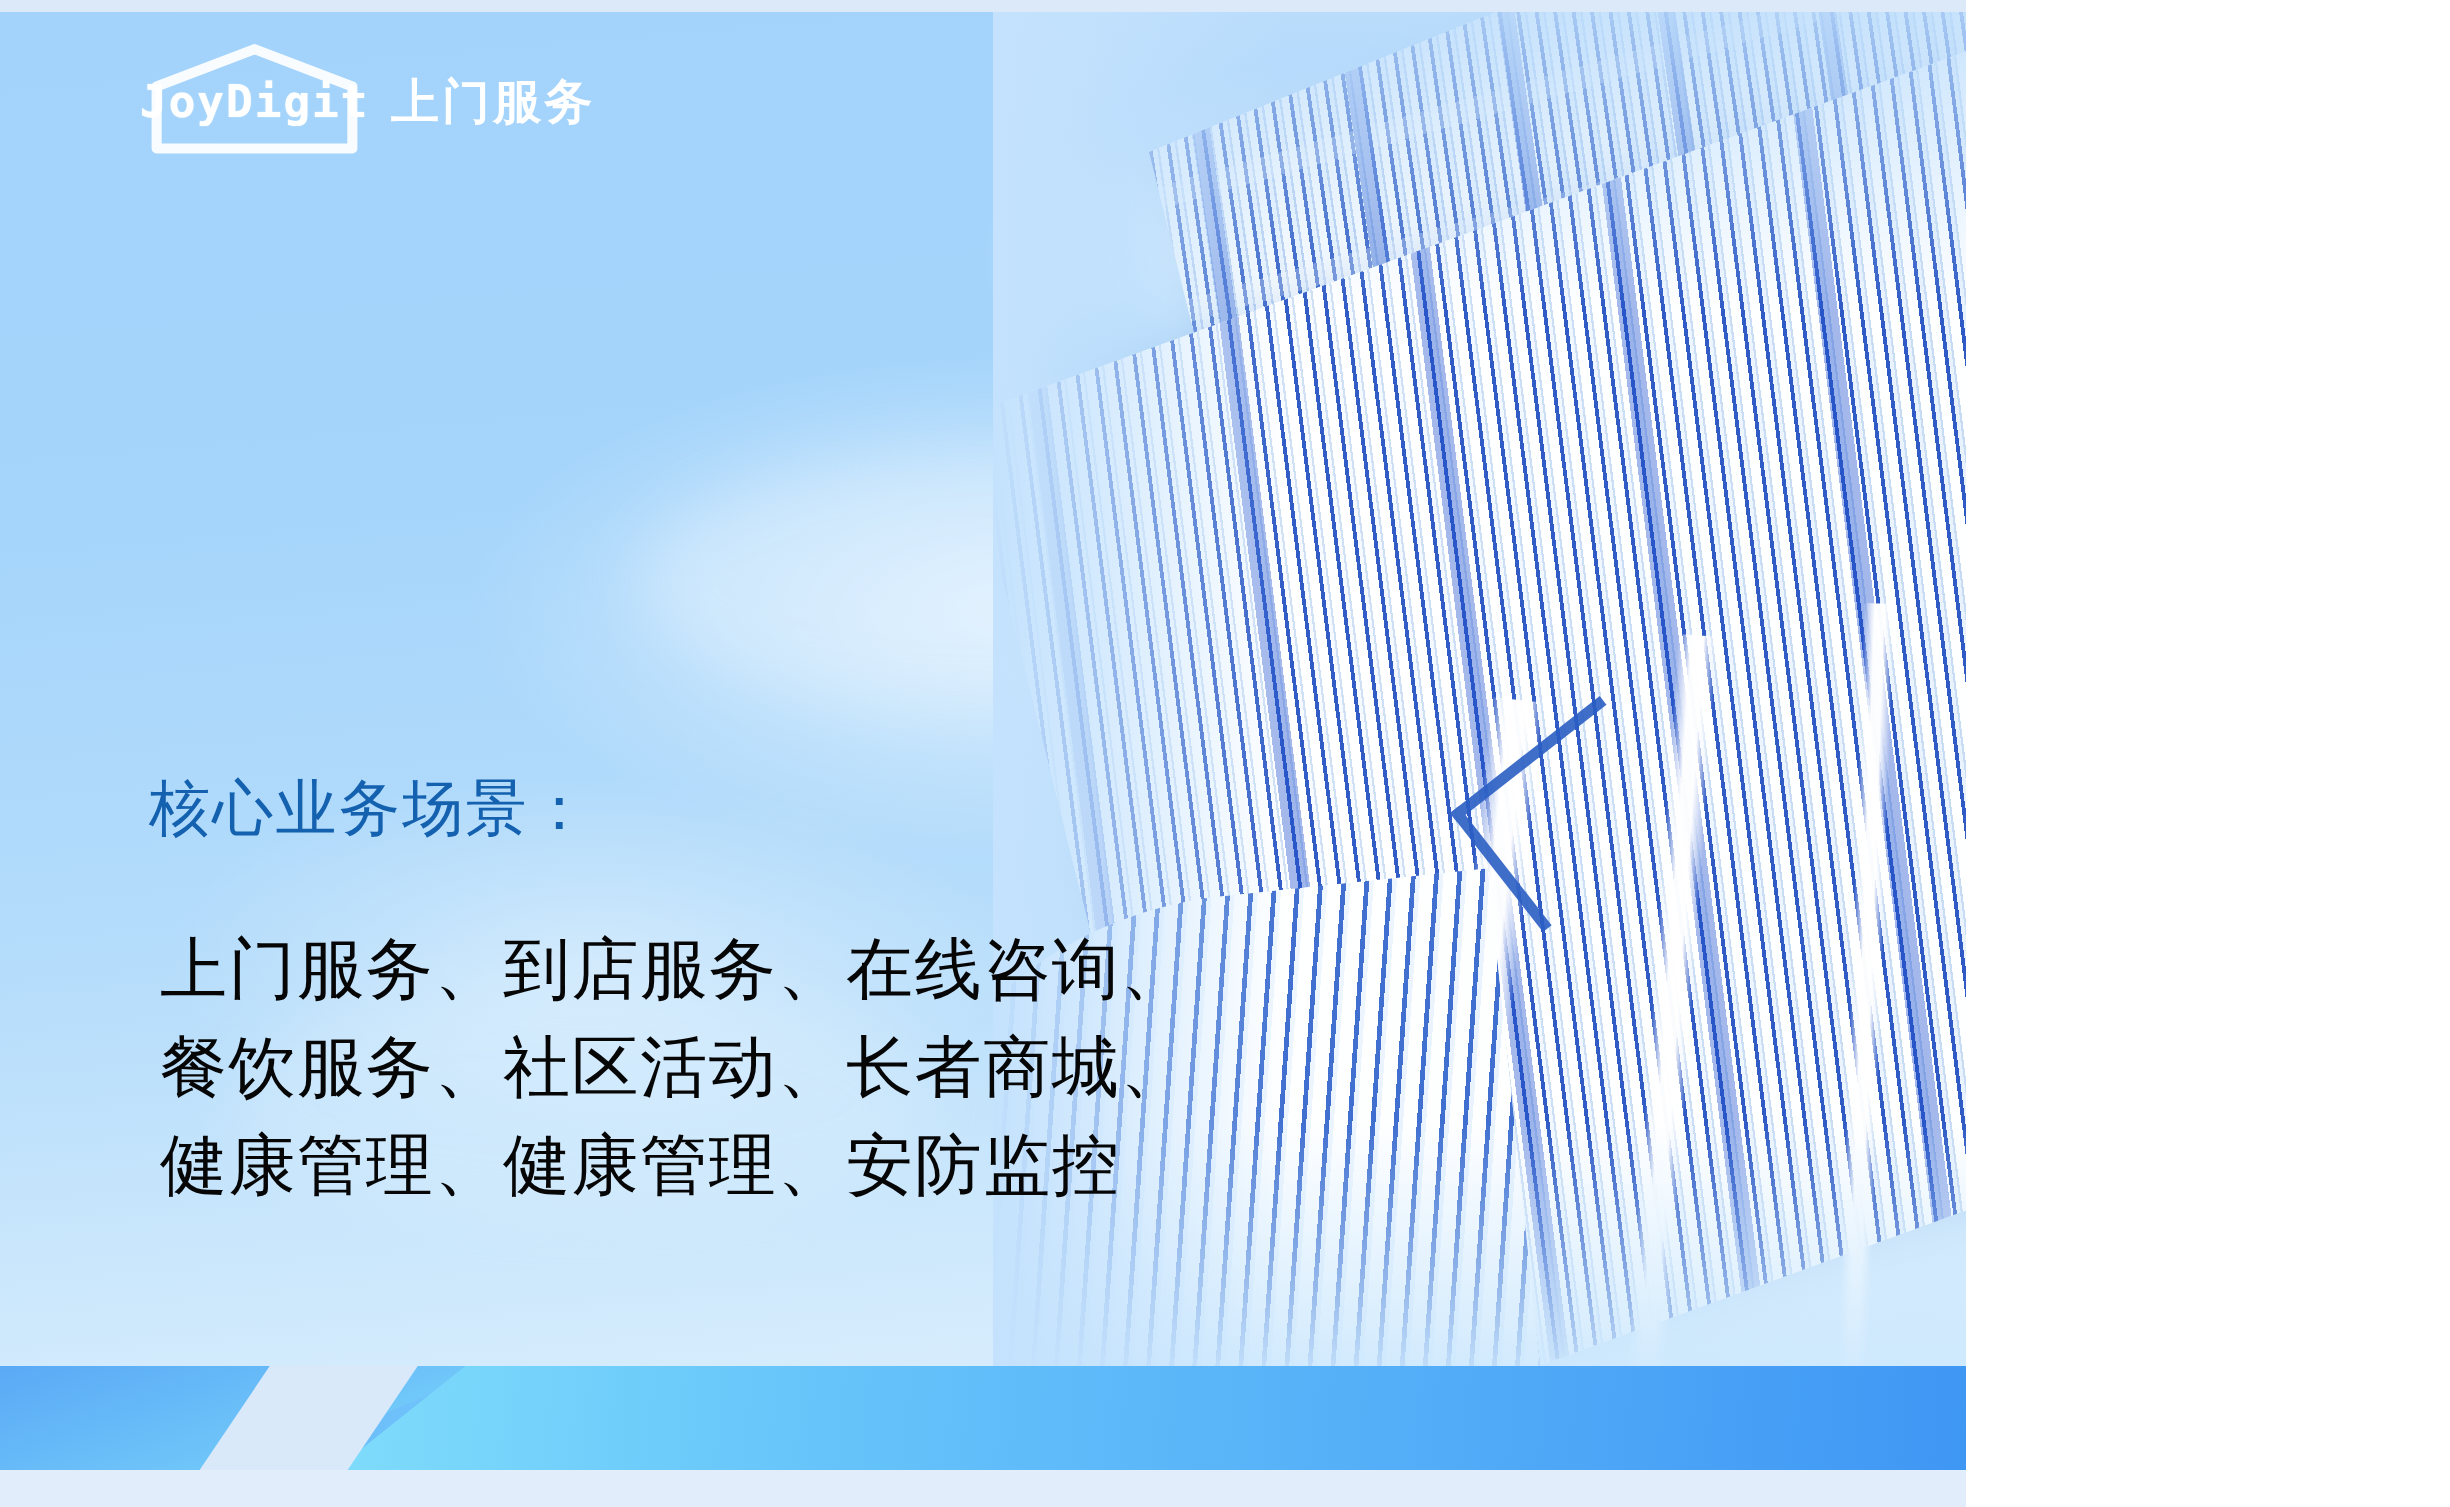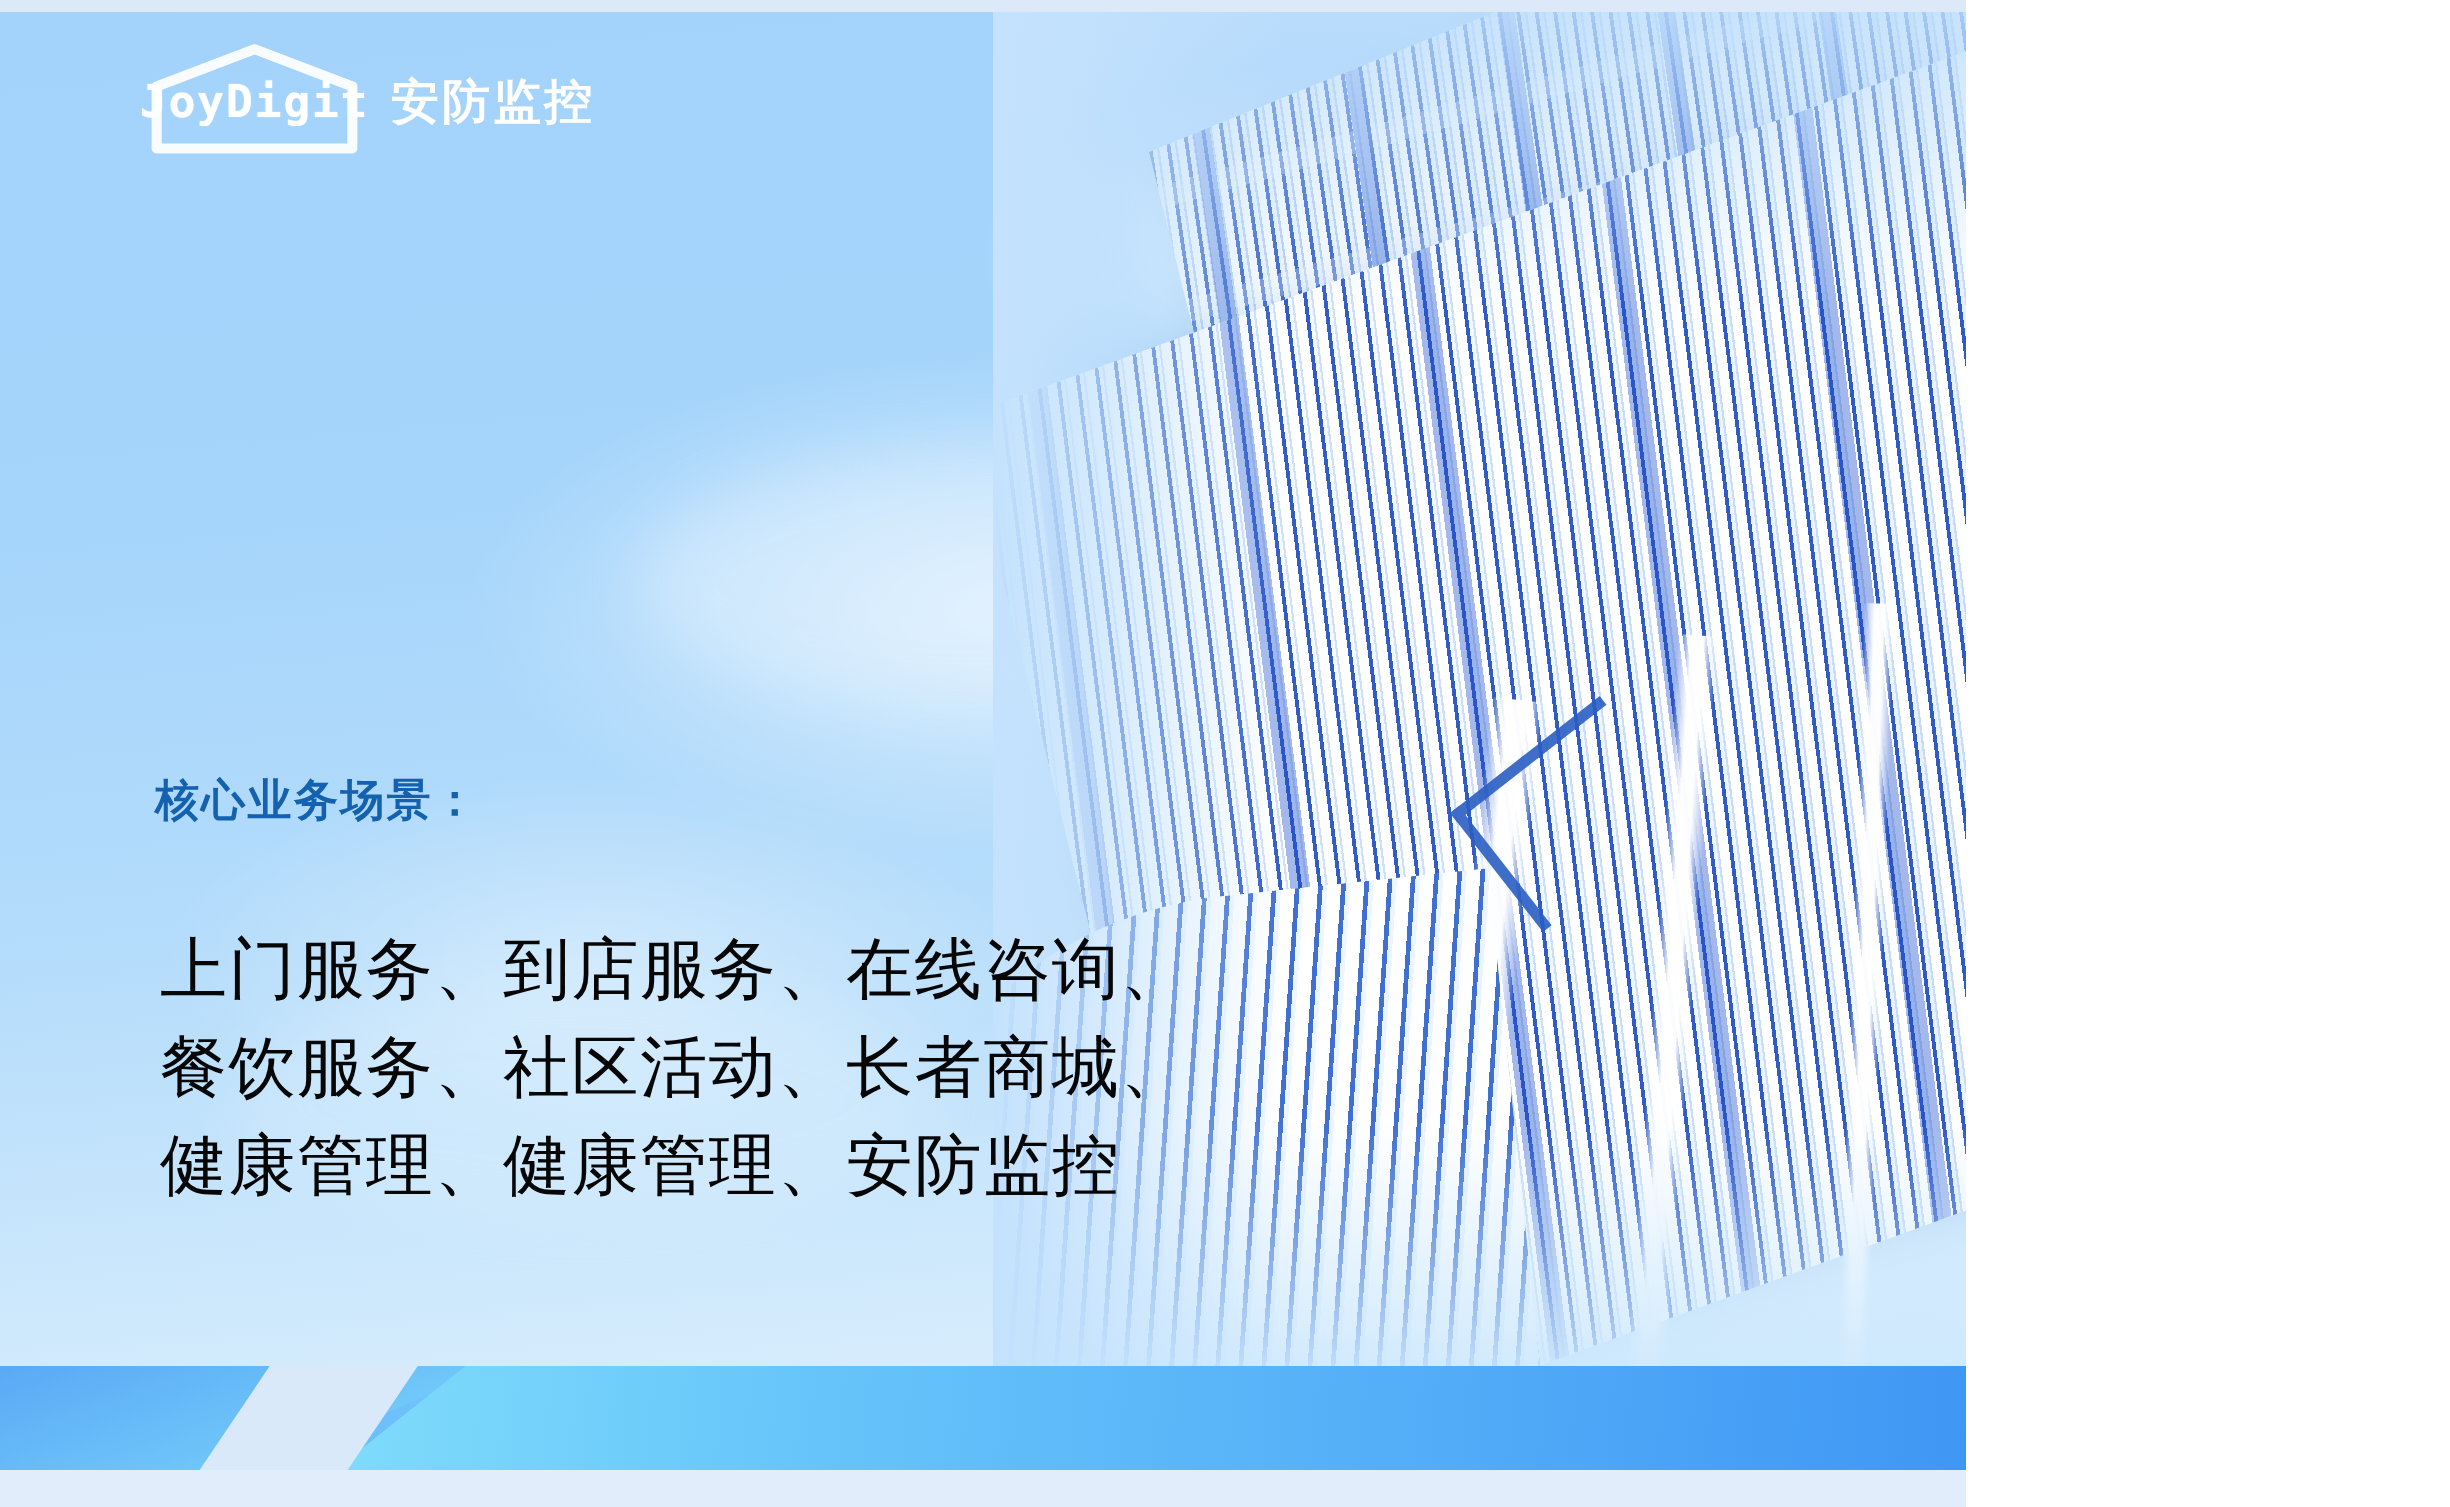--- a/index.html
+++ b/index.html
@@ -287,25 +287,25 @@
     font-weight: 900;
     color: #000000;
     letter-spacing: 1.6px;
     line-height: 1.08;
     white-space: nowrap;
   }
 
   
   .subtitle {
     position: absolute;
-    left: 155px;
+    left: 149px;
     top: 778px;
     z-index: 30;
-    font-size: 44px;
-    font-weight: 700;
+    font-size: 61px;
+    font-weight: 400;
     color: #1461b0;
     letter-spacing: 2.3px;
     line-height: 1;
     white-space: nowrap;
   }
 
   
   .scenarios {
     position: absolute;
     left: 132px;
@@ -398,21 +398,21 @@
     <div class="photo-haze"></div>
   </div>
 
   <div class="logo">
     <div class="logo-mark">
       <svg class="logo-hex" viewBox="0 0 300 168" aria-hidden="true">
         <polygon points="150,14 276,62 276,142 24,142 24,62" fill="none" stroke="#ffffff" stroke-width="13" stroke-linejoin="round" opacity="0.92"></polygon>
       </svg>
       <div class="logo-word">JoyDigit</div>
     </div>
-    <div class="logo-cn">安防监控</div>
+    <div class="logo-cn">上门服务</div>
   </div>
 
 
   <div class="subtitle">核心业务场景：</div>
 
   <div class="scenarios">
     <div class="scen-line">上门服务、到店服务、在线咨询、</div>
     <div class="scen-line">餐饮服务、社区活动、长者商城、</div>
     <div class="scen-line">健康管理、健康管理、安防监控</div>
   </div>

